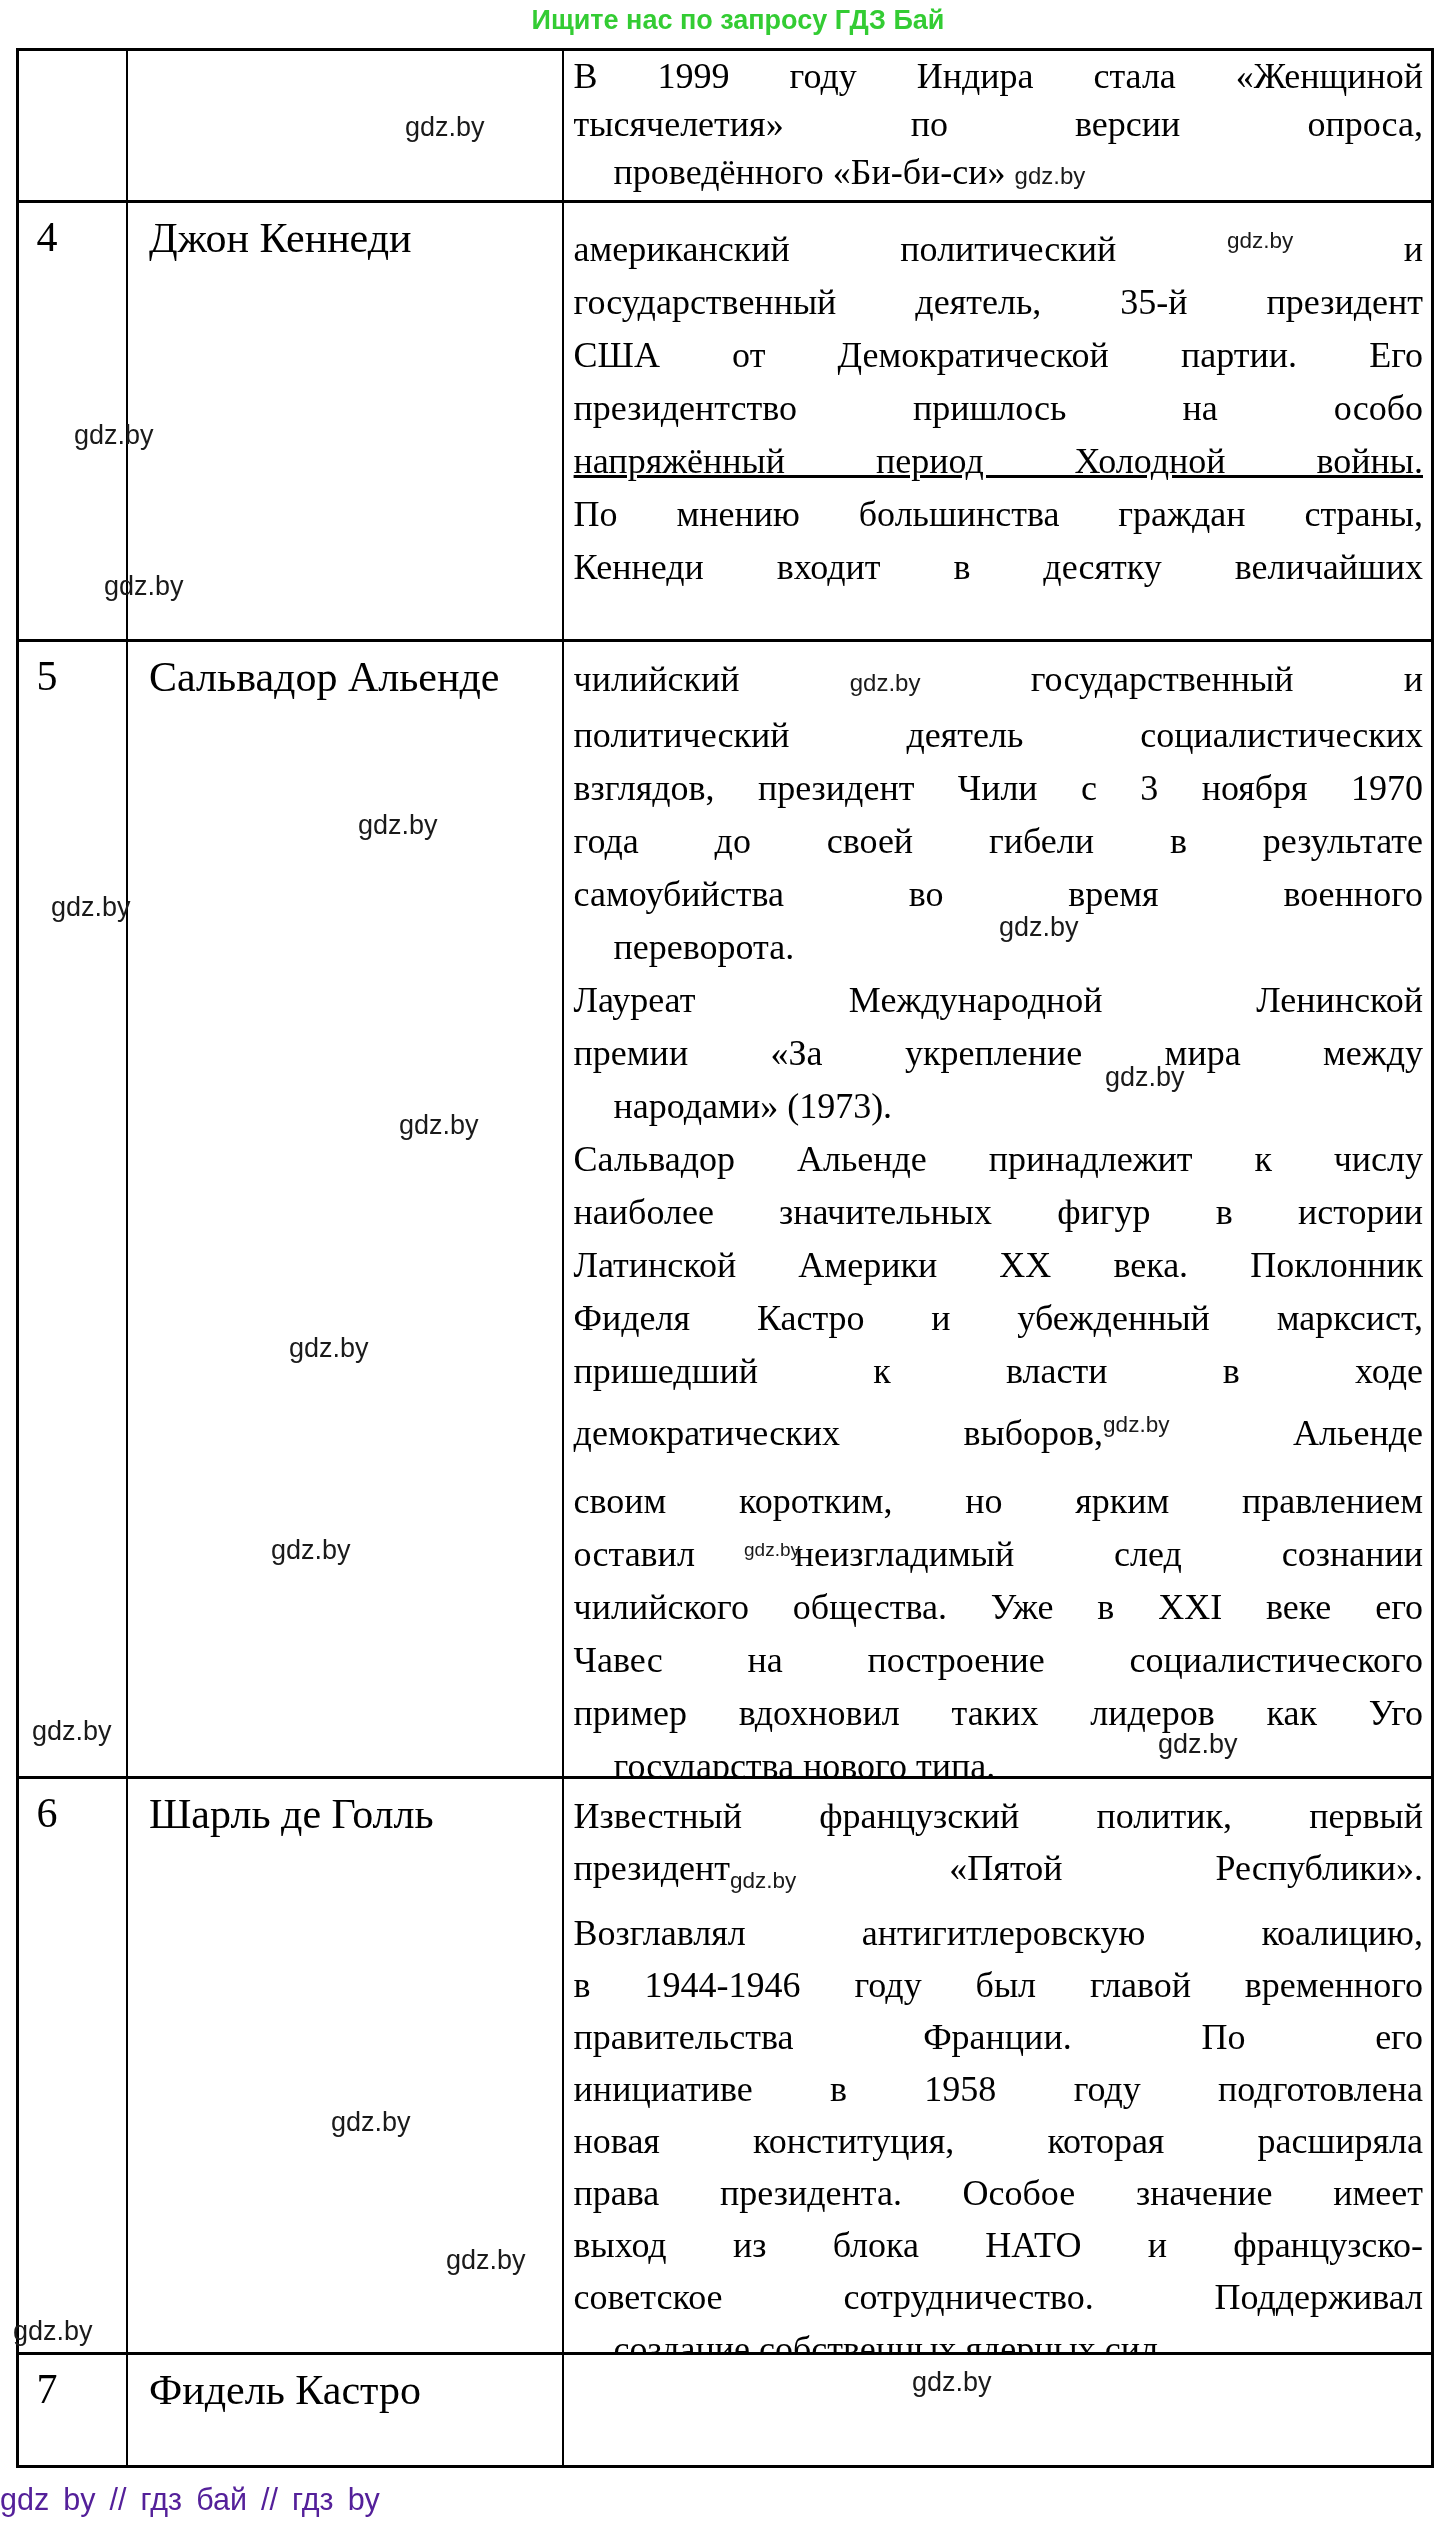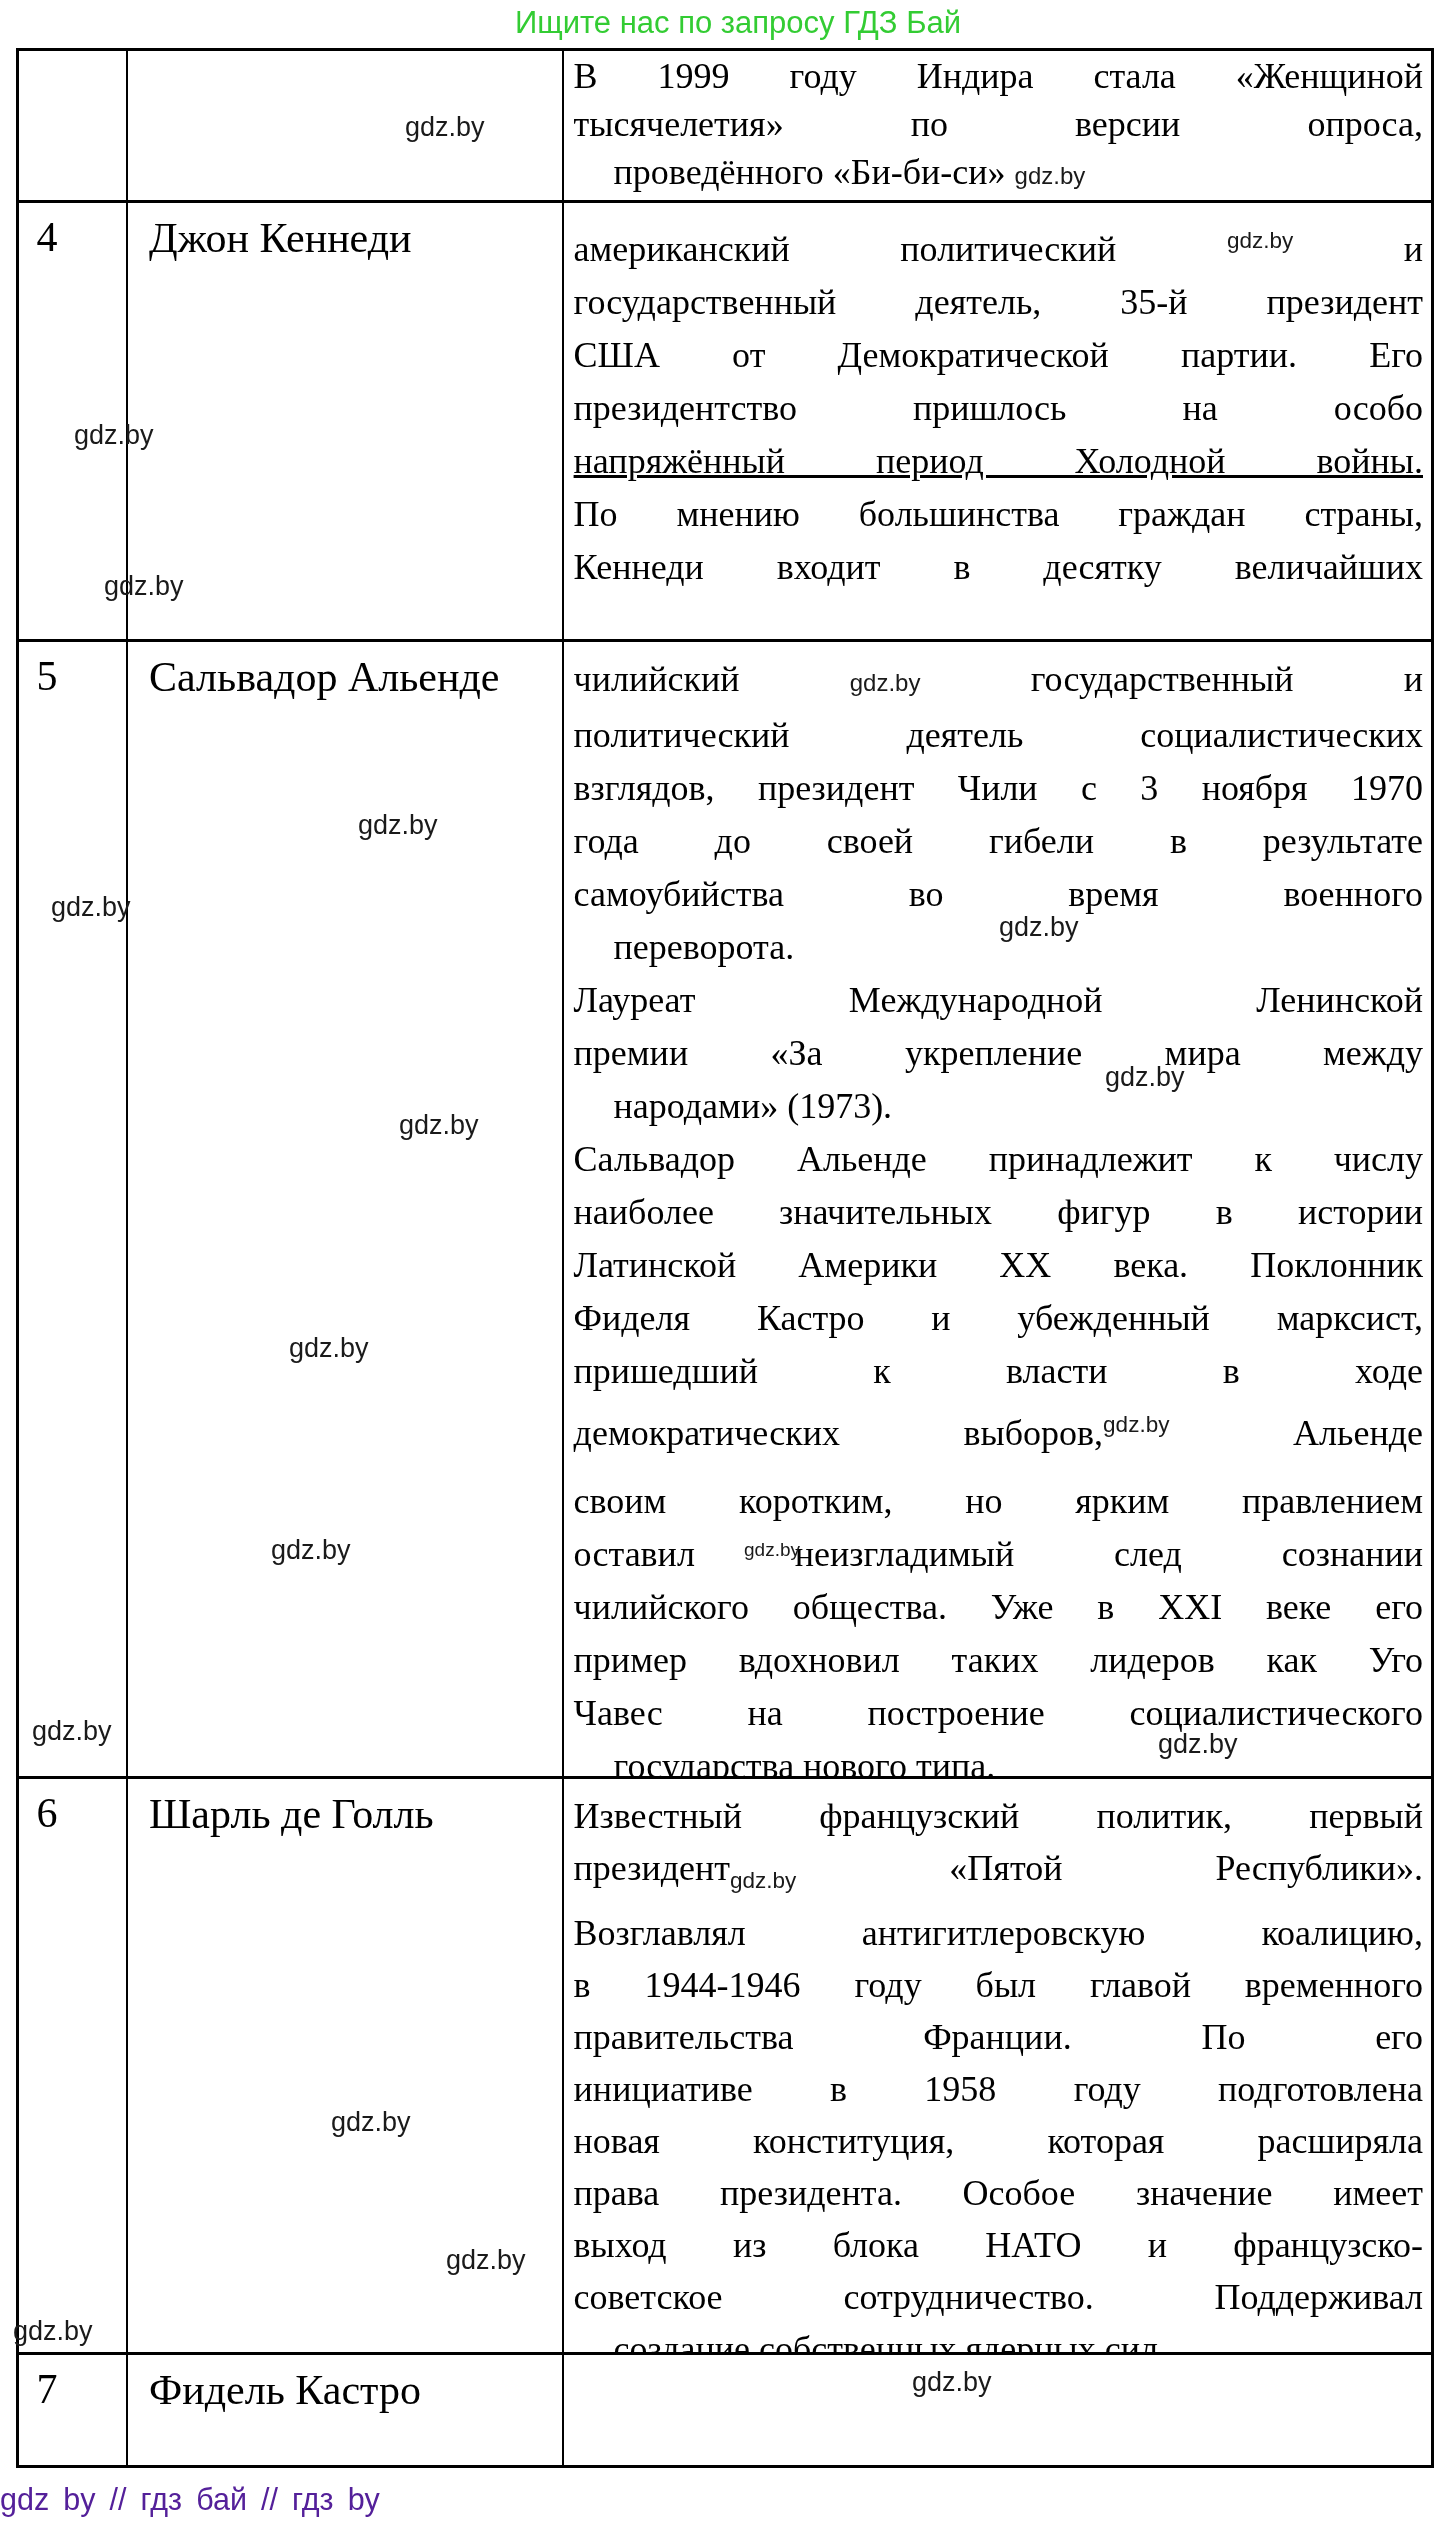--- a/index.html
+++ b/index.html
@@ -1,19 +1,19 @@
 <!DOCTYPE html>
 <html style="font-size:13px"><head>
 <meta charset="utf-8">
 <style>
   html,body{margin:0;padding:0;background:#e8e8e8;}
   .page{position:relative;width:1454px;height:2525px;background:#ffffff;overflow:hidden;
         font-family:"Liberation Serif",serif;color:#000;}
   .promo{position:absolute;top:4.8px;left:0;right:0;text-align:center;
-         font-family:"Liberation Sans",sans-serif;font-size:31px;font-weight:400;padding-left:22px;}
+         font-family:"Liberation Sans",sans-serif;font-size:27px;font-weight:700;padding-left:22px;}
   .footer{position:absolute;top:2482px;left:0;right:0;text-align:left;
           font-family:"Liberation Sans",sans-serif;font-size:30.5px;font-weight:500;word-spacing:5.6px;}
   .tbl{position:absolute;left:16px;top:48px;width:1418px;height:2420px;
        border:3.2px solid #000;box-sizing:border-box;display:flex;flex-direction:column;}
   .row{display:flex;box-sizing:border-box;border-bottom:3.2px solid #000;flex:0 0 auto;overflow:hidden;}
   .row:last-child{border-bottom:none;flex:1 1 auto;}
   .cell{box-sizing:border-box;overflow:hidden;}
   .c1{width:109px;border-right:2.4px solid #000;padding:9.6px 0 0 17.6px;font-size:42px;}
   .c2{width:436px;border-right:2.4px solid #000;padding:11.2px 0 0 21px;font-size:42px;line-height:48px;}
   .c3{flex:1;padding:9.6px 8px 0 9.6px;font-size:36px;}
@@ -81,22 +81,22 @@
           <div class="jline last" style="line-height: 53px;"><span>народами» (1973).</span></div>
           <div class="jline" style="line-height: 53px;"><span>Сальвадор Альенде принадлежит к числу</span></div>
           <div class="jline" style="line-height: 53px;"><span>наиболее значительных фигур в истории</span></div>
           <div class="jline" style="line-height: 53px;"><span>Латинской Америки XX века. Поклонник</span></div>
           <div class="jline" style="line-height: 53px;"><span>Фиделя Кастро и убежденный марксист,</span></div>
           <div class="jline" style="line-height: 53px;"><span>пришедший к власти в ходе</span></div>
           <div class="jline" style="line-height: 53px;"><span>демократических выборов,</span><span class="wm ws">gdz.by</span><span> Альенде</span></div>
           <div class="jline" style="line-height: 53px; margin-top: 15px;"><span>своим коротким, но ярким правлением</span></div>
           <div class="jline" style="line-height: 53px;"><span>оставил неизгладимый след сознании</span></div>
           <div class="jline" style="line-height: 53px;"><span>чилийского общества. Уже в XXI веке его</span></div>
+          <div class="jline" style="line-height: 53px;"><span>Чавес на построение социалистического</span></div>
           <div class="jline" style="line-height: 53px;"><span>пример вдохновил таких лидеров как Уго</span></div>
-          <div class="jline" style="line-height: 53px;"><span>Чавес на построение социалистического</span></div>
           <div class="jline last" style="line-height: 53px;"><span>государства нового типа.</span></div>
         </div>
       </div>
       <div class="row" style="height: 576px;">
         <div class="cell c1">
           <div>6</div>
         </div>
         <div class="cell c2">
           <div>Шарль де Голль</div>
         </div>

